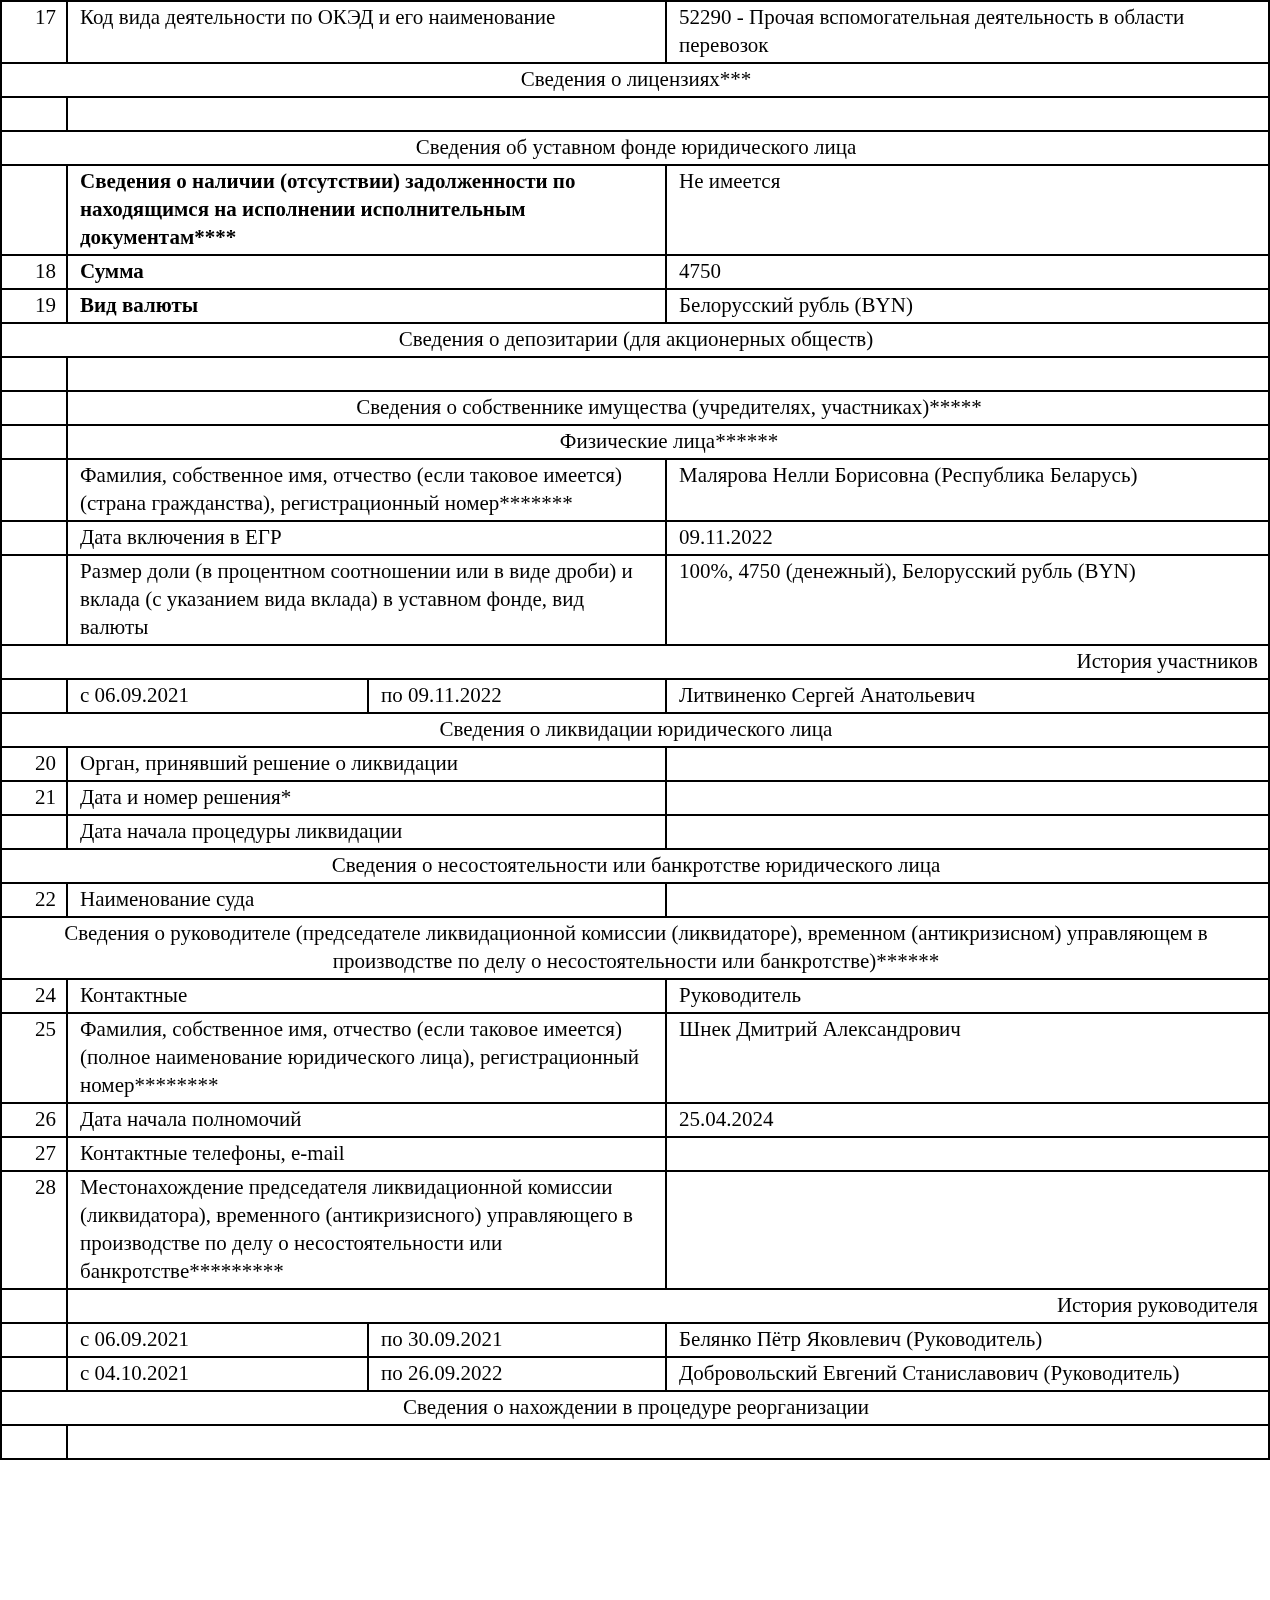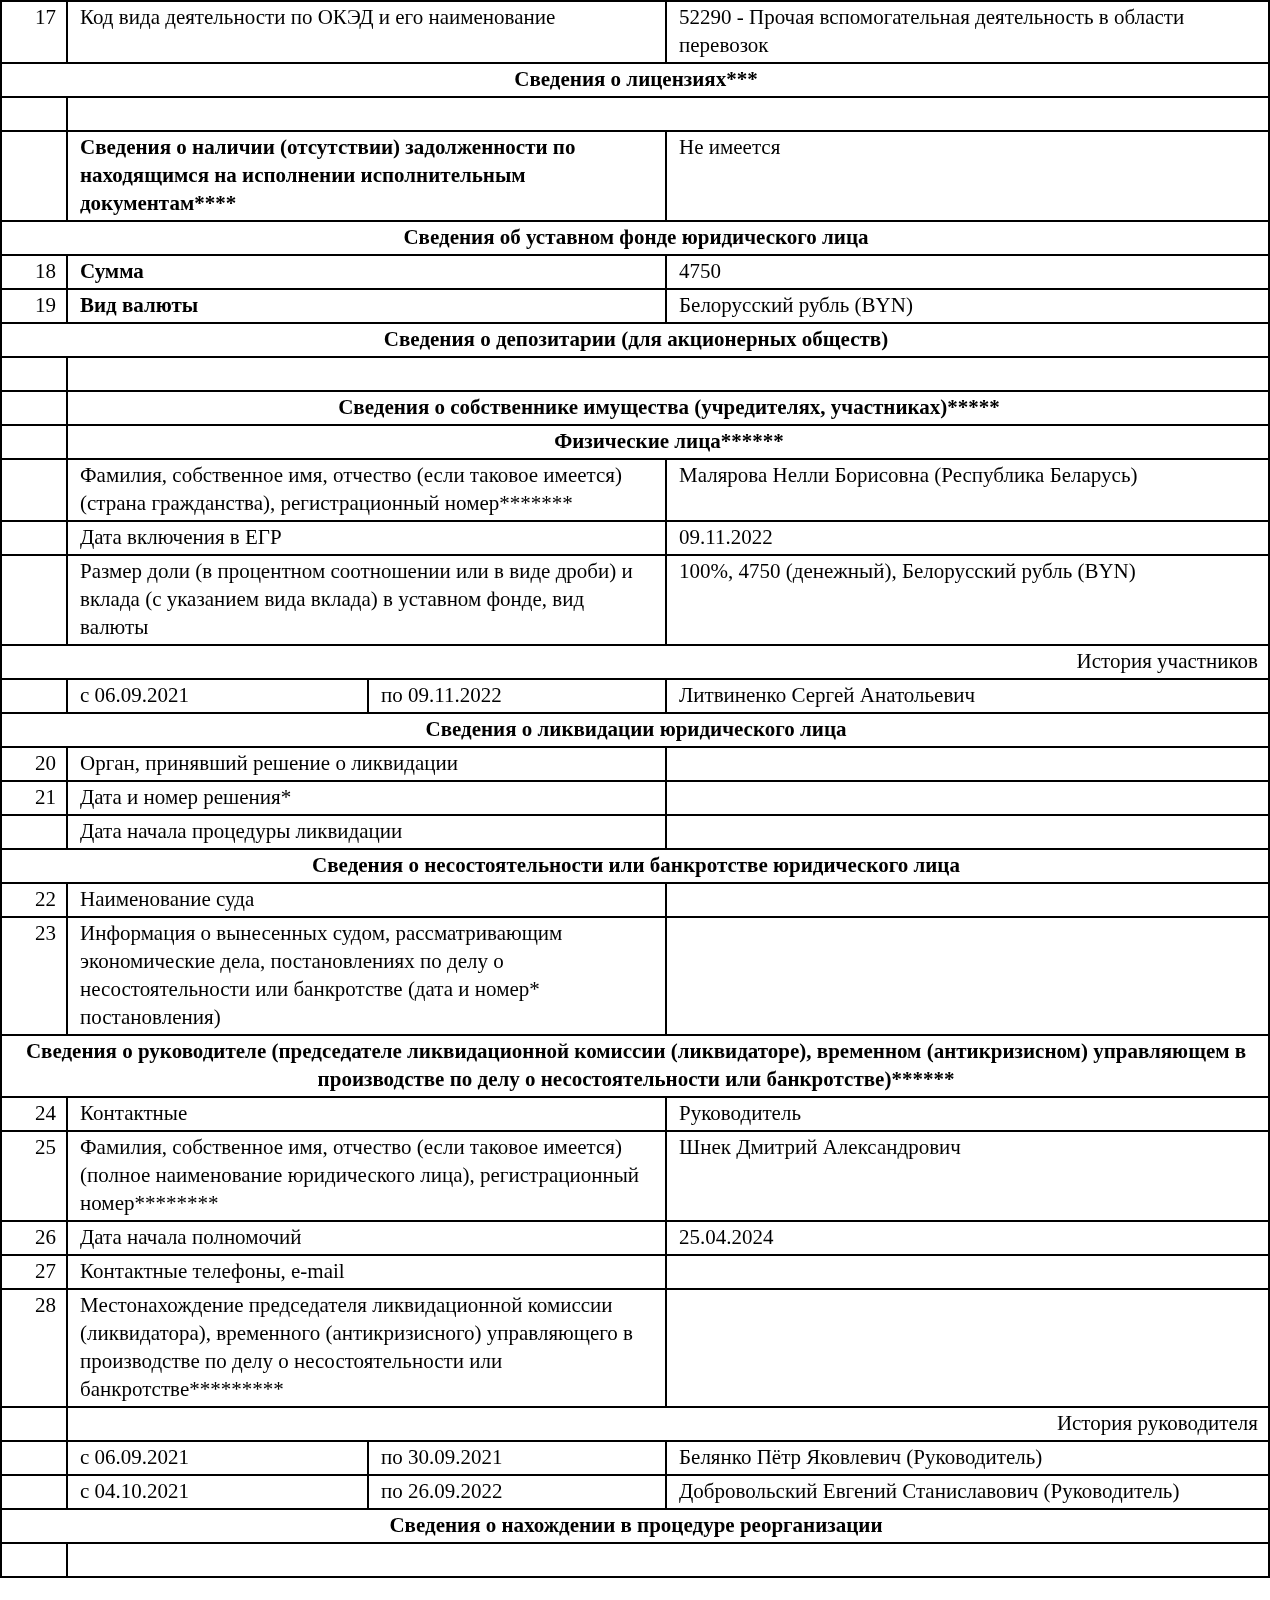--- a/index.html
+++ b/index.html
@@ -14,21 +14,21 @@
   }
   table.egr td{
     border:2px solid #000;
     vertical-align:top;
     padding:1px 10px 3px 12px;
     line-height:28px;
     overflow:hidden;
     word-wrap:break-word;
   }
   td.num{text-align:right;padding:1px 2px 3px 2px;}
-  td.sec{font-weight:bold;text-align:center;padding:1px 6px 3px 6px;border-radius:17px;}
+  td.sec{font-weight:normal;text-align:center;padding:1px 6px 3px 6px;border-radius:17px;}
   td.sub{text-align:right;padding:1px 6px 3px 6px;}
   td.b{font-weight:bold;}
   tr.empty td{height:28px;}
 </style>
 </head>
 <body>
 
 <div class="page">
 <table class="egr">
   <colgroup>
@@ -48,27 +48,27 @@
     <tr>
       <td class="sec" colspan="4">Сведения о лицензиях***</td>
     </tr>
 
     <tr class="empty">
       <td class="num"></td>
       <td colspan="3"></td>
     </tr>
 
     <tr>
+      <td class="sec" colspan="4">Сведения об уставном фонде юридического лица</td>
+    </tr>
+
+    <tr>
       <td class="num"></td>
       <td class="label b" colspan="2">Сведения о наличии (отсутствии) задолженности по находящимся на исполнении исполнительным документам****</td>
       <td class="value">Не имеется</td>
-    </tr>
-
-    <tr>
-      <td class="sec" colspan="4">Сведения об уставном фонде юридического лица</td>
     </tr>
 
     <tr>
       <td class="num">18</td>
       <td class="label b" colspan="2">Сумма</td>
       <td class="value">4750</td>
     </tr>
 
     <tr>
       <td class="num">19</td>
@@ -149,25 +149,20 @@
     <tr>
       <td class="sec" colspan="4">Сведения о несостоятельности или банкротстве юридического лица</td>
     </tr>
 
     <tr>
       <td class="num">22</td>
       <td class="label" colspan="2">Наименование суда</td>
       <td class="value"></td>
     </tr>
 
-    <tr>
-      <td class="num">23</td>
-      <td class="label" colspan="2">Информация о вынесенных судом, рассматривающим экономические дела, постановлениях по делу о несостоятельности или банкротстве (дата и номер* постановления)</td>
-      <td class="value"></td>
-    </tr>
 
     <tr>
       <td class="sec" colspan="4">Сведения о руководителе (председателе ликвидационной комиссии (ликвидаторе), временном (антикризисном) управляющем в производстве по делу о несостоятельности или банкротстве)******</td>
     </tr>
 
     <tr>
       <td class="num">24</td>
       <td class="label" colspan="2">Контактные</td>
       <td class="value">Руководитель</td>
     </tr>

